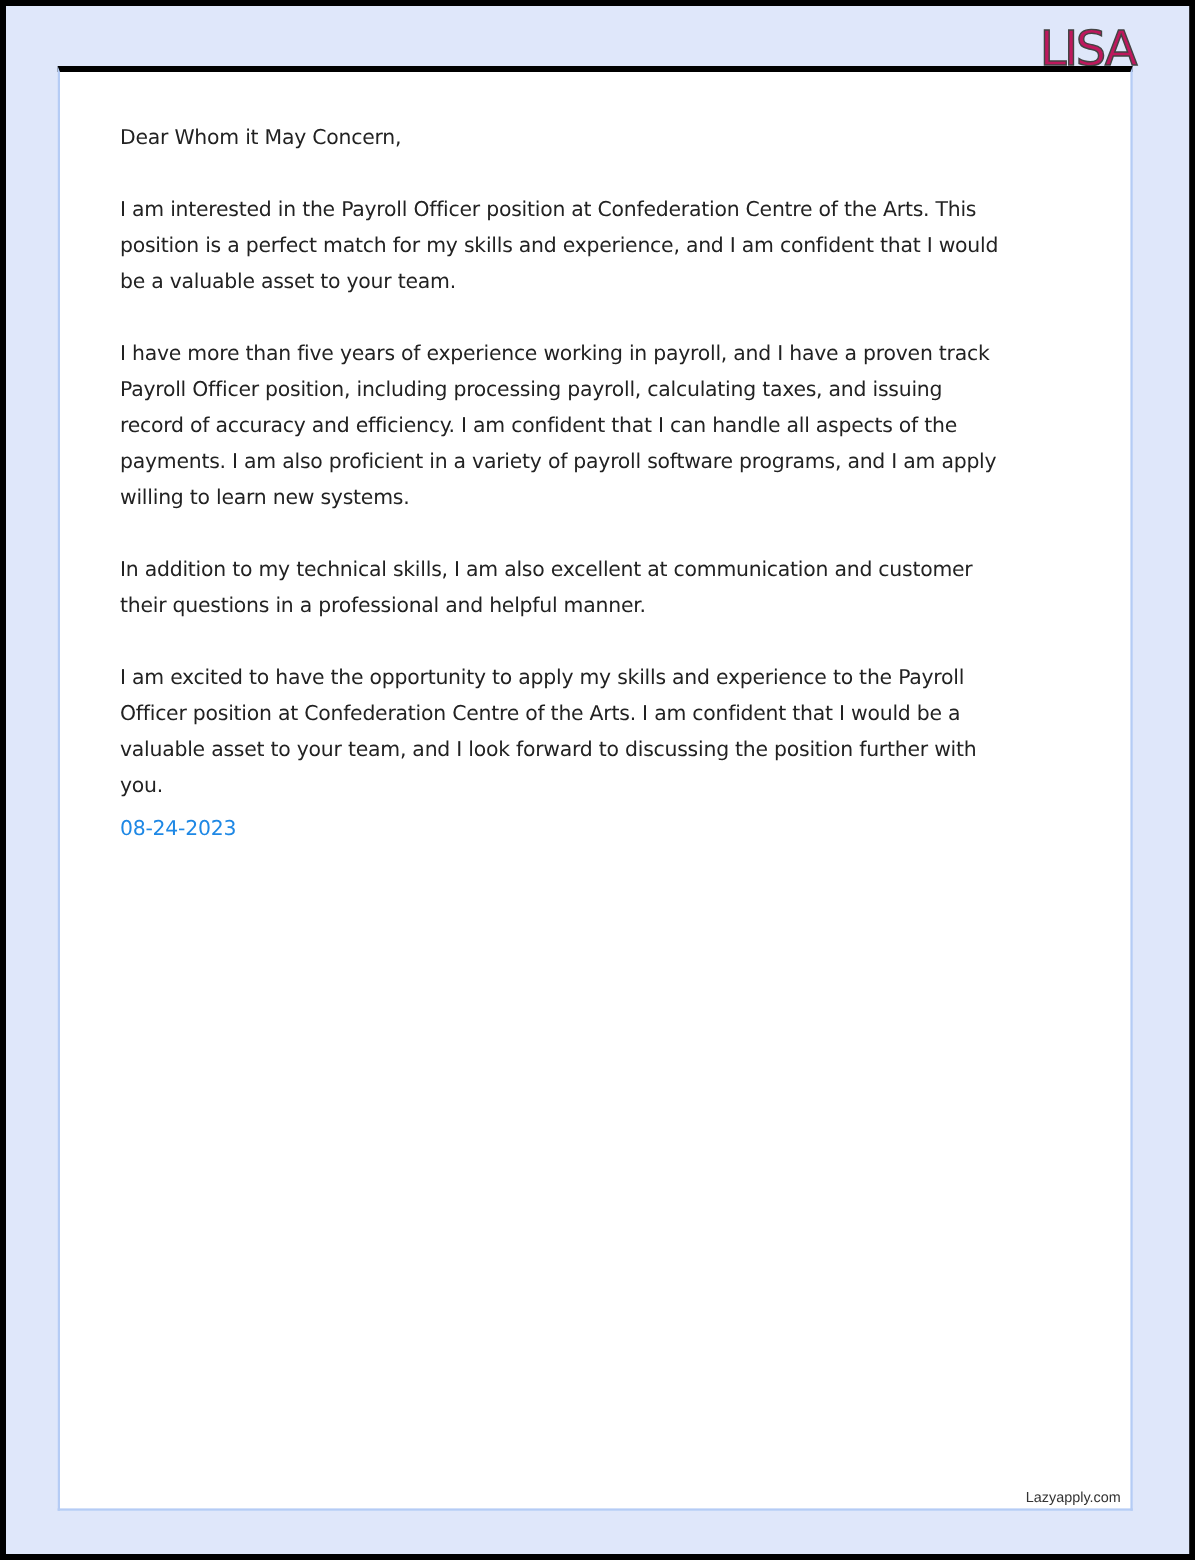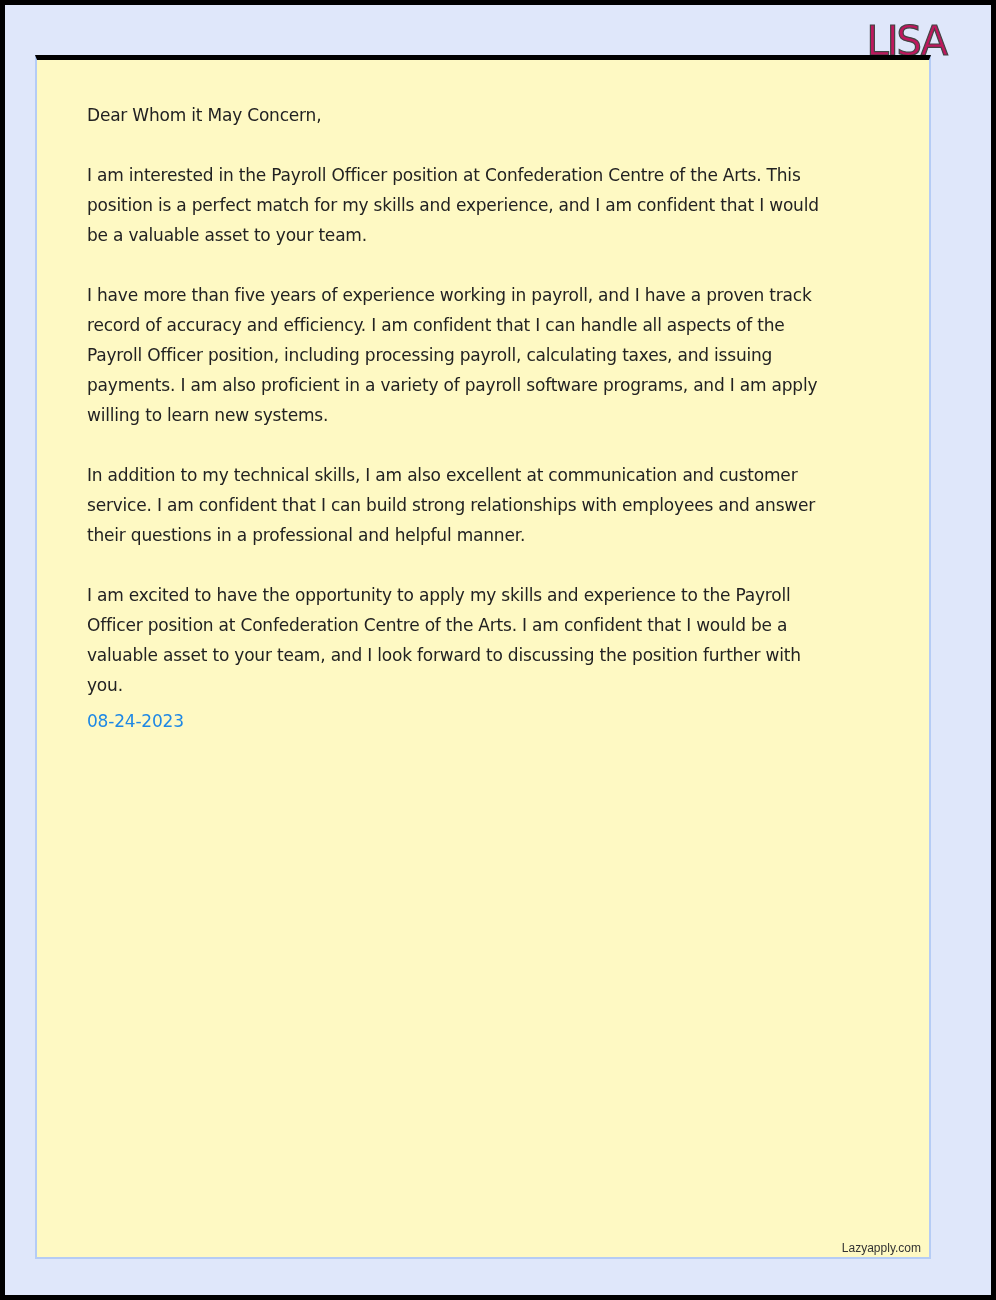--- a/index.html
+++ b/index.html
@@ -11,23 +11,23 @@
   }
   .logo {
     position: absolute; top: 12px; right: 45px;
     font-family: "DejaVu Sans", sans-serif;
     font-size: 40px; font-weight: normal; letter-spacing: -2px;
     color: #be185d;
     -webkit-text-stroke: 1.2px #444;
     line-height: 48px;
   }
   .card {
-    position: absolute; left: 30px; top: 50px;
+    position: absolute; left: 43px; top: 50px;
     width: 896px; height: 1204px;
-    background: #fef9c3;
+    background: #ffffff;
     border-left: 2px solid #b5ccf5;
     border-right: 2px solid #b5ccf5;
     border-bottom: 2px solid #b5ccf5;
     border-top: 5px solid #000;
     box-sizing: border-box;
   }
   .letter {
     position: absolute; left: 50px; top: 40px; width: 800px;
     font-size: 17px; line-height: 30px; color: #222;
     font-family: "DejaVu Sans", sans-serif;
@@ -53,29 +53,28 @@
     <div class="greeting">Dear Whom it May Concern,</div>
 
     <div class="para">
       <span class="line">I am interested in the Payroll Officer position at Confederation Centre of the Arts. This</span>
       <span class="line">position is a perfect match for my skills and experience, and I am confident that I would</span>
       <span class="line">be a valuable asset to your team.</span>
     </div>
 
     <div class="para">
       <span class="line">I have more than five years of experience working in payroll, and I have a proven track</span>
+      <span class="line">Payroll Officer position, including processing payroll, calculating taxes, and issuing</span>
       <span class="line">record of accuracy and efficiency. I am confident that I can handle all aspects of the</span>
-      <span class="line">Payroll Officer position, including processing payroll, calculating taxes, and issuing</span>
       <span class="line">payments. I am also proficient in a variety of payroll software programs, and I am apply</span>
       <span class="line">willing to learn new systems.</span>
     </div>
 
     <div class="para">
       <span class="line">In addition to my technical skills, I am also excellent at communication and customer</span>
-      <span class="line">service. I am confident that I can build strong relationships with employees and answer</span>
       <span class="line">their questions in a professional and helpful manner.</span>
     </div>
 
     <div class="para last">
       <span class="line">I am excited to have the opportunity to apply my skills and experience to the Payroll</span>
       <span class="line">Officer position at Confederation Centre of the Arts. I am confident that I would be a</span>
       <span class="line">valuable asset to your team, and I look forward to discussing the position further with</span>
       <span class="line">you.</span>
     </div>
 

